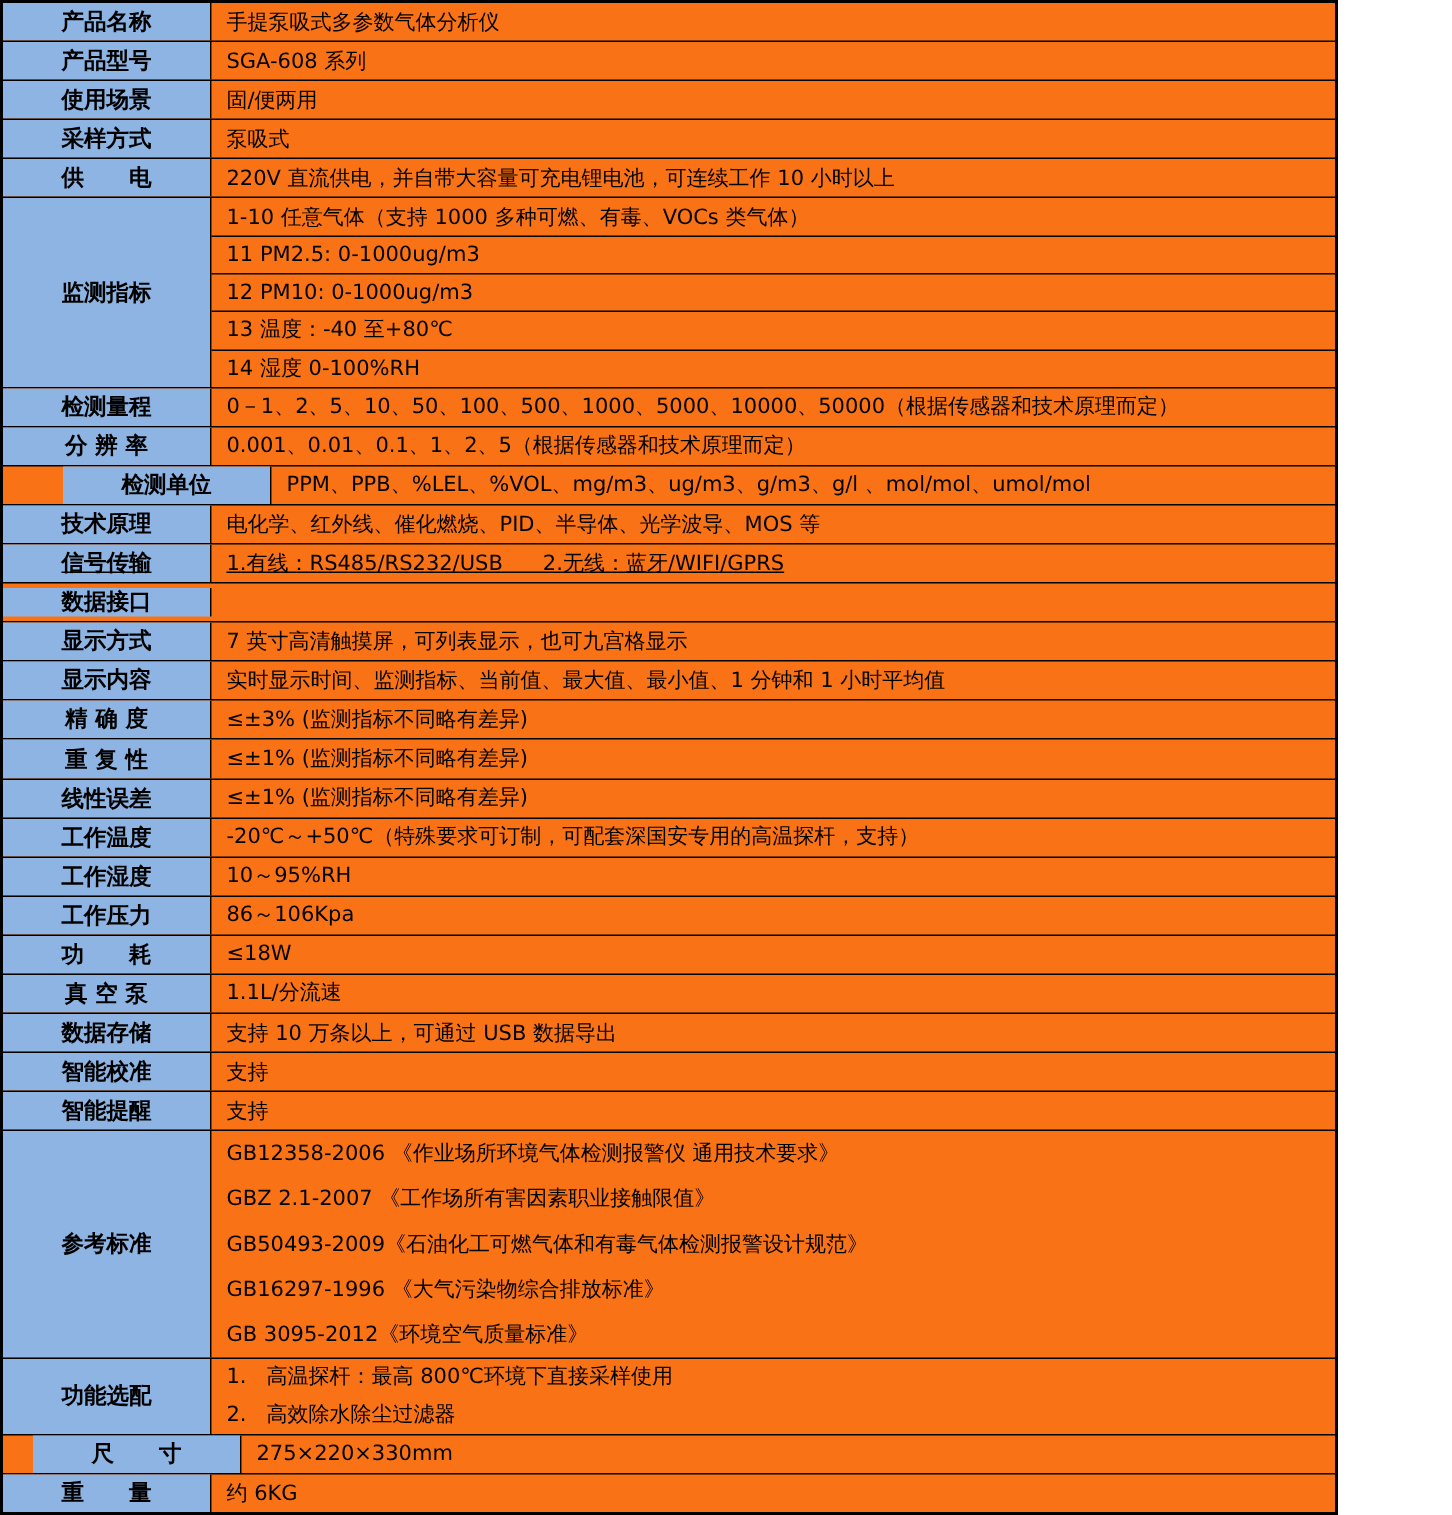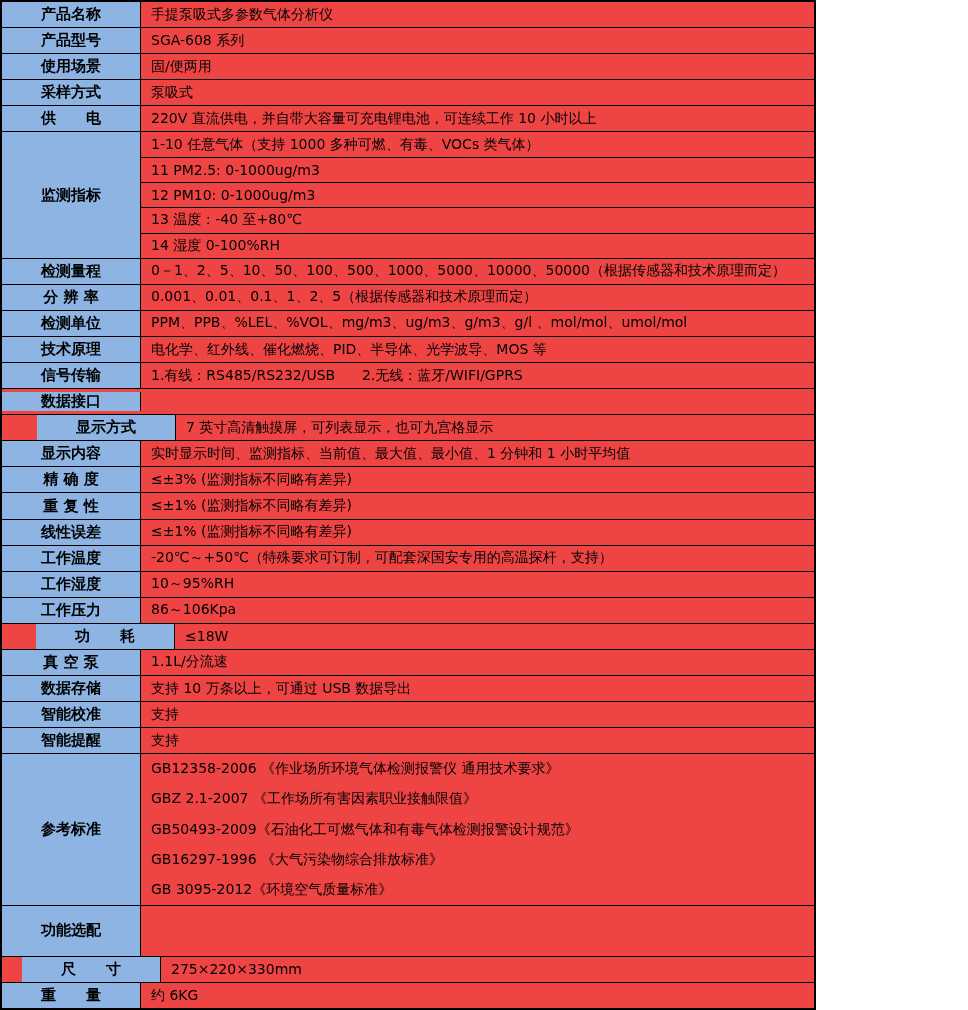--- a/index.html
+++ b/index.html
@@ -1,27 +1,27 @@
 <!DOCTYPE html>
 <html><head>
 <meta charset="utf-8">
 <style>
   html, body {
     margin: 0;
     padding: 0;
     background: #ffffff;
   }
   .spec-table {
-    width: 816px;
+    width: 892px;
     height: 1010px;
     box-sizing: border-box;
     border: 2px solid #000000;
     display: flex;
     flex-direction: column;
-    background: #ef4444;
+    background: #f97316;
     font-family: "DejaVu Sans", sans-serif;
     color: #000000;
   }
   .row {
     display: flex;
     min-height: 0;
     box-sizing: border-box;
   }
   .row + .row {
     border-top: 1px solid #000000;
@@ -118,49 +118,49 @@
       </div>
     </div>
 
     <div class="row" style="flex: 1 1 0px;">
       <div class="label-cell">分 辨 率</div>
       <div class="value-cell">
         <div class="value-line">0.001、0.01、0.1、1、2、5（根据传感器和技术原理而定）</div>
       </div>
     </div>
 
-    <div class="row" style="flex: 1 1 0px;">
+    <div class="row" style="flex: 1 1 0px; padding-left: 40px;">
       <div class="label-cell">检测单位</div>
       <div class="value-cell">
         <div class="value-line">PPM、PPB、%LEL、%VOL、mg/m3、ug/m3、g/m3、g/l 、mol/mol、umol/mol</div>
       </div>
     </div>
 
     <div class="row" style="flex: 1 1 0px;">
       <div class="label-cell">技术原理</div>
       <div class="value-cell">
         <div class="value-line">电化学、红外线、催化燃烧、PID、半导体、光学波导、MOS 等</div>
       </div>
     </div>
 
-    <div class="row" style="flex: 1 1 0px;">
+    <div class="row" style="flex: 1 1 0px; text-decoration: underline;">
       <div class="label-cell">信号传输</div>
       <div class="value-cell">
         <div class="value-line">1.有线：RS485/RS232/USB      2.无线：蓝牙/WIFI/GPRS</div>
       </div>
     </div>
 
     <div class="row" style="flex: 1 1 0px; align-items: center;">
       <div class="label-cell">数据接口</div>
       <div class="value-cell">
         <div class="value-line">USB 2 个/RS232 1 个</div>
       </div>
     </div>
 
-    <div class="row" style="flex: 1 1 0px; padding-left: 35px;">
+    <div class="row" style="flex: 1 1 0px;">
       <div class="label-cell">显示方式</div>
       <div class="value-cell">
         <div class="value-line">7 英寸高清触摸屏，可列表显示，也可九宫格显示</div>
       </div>
     </div>
 
     <div class="row" style="flex: 1 1 0px;">
       <div class="label-cell">显示内容</div>
       <div class="value-cell">
         <div class="value-line">实时显示时间、监测指标、当前值、最大值、最小值、1 分钟和 1 小时平均值</div>
@@ -202,21 +202,21 @@
       </div>
     </div>
 
     <div class="row" style="flex: 1 1 0px; justify-content: flex-end;">
       <div class="label-cell">工作压力</div>
       <div class="value-cell">
         <div class="value-line">86～106Kpa</div>
       </div>
     </div>
 
-    <div class="row" style="flex: 1 1 0px; padding-left: 34px;">
+    <div class="row" style="flex: 1 1 0px;">
       <div class="label-cell">功　　耗</div>
       <div class="value-cell">
         <div class="value-line">≤18W</div>
       </div>
     </div>
 
     <div class="row" style="flex: 1 1 0px;">
       <div class="label-cell">真 空 泵</div>
       <div class="value-cell">
         <div class="value-line">1.1L/分流速</div>
@@ -250,20 +250,24 @@
         <div class="value-line">GB12358-2006 《作业场所环境气体检测报警仪 通用技术要求》</div>
         <div class="value-line">GBZ 2.1-2007 《工作场所有害因素职业接触限值》</div>
         <div class="value-line">GB50493-2009《石油化工可燃气体和有毒气体检测报警设计规范》</div>
         <div class="value-line">GB16297-1996 《大气污染物综合排放标准》</div>
         <div class="value-line">GB 3095-2012《环境空气质量标准》</div>
       </div>
     </div>
 
     <div class="row" style="flex: 2 1 0px;">
       <div class="label-cell">功能选配</div>
+      <div class="value-cell">
+        <div class="value-line">1.   高温探杆：最高 800℃环境下直接采样使用</div>
+        <div class="value-line">2.   高效除水除尘过滤器</div>
+      </div>
     </div>
 
     <div class="row" style="flex: 1 1 0px; padding-left: 20px;">
       <div class="label-cell">尺　　寸</div>
       <div class="value-cell">
         <div class="value-line">275×220×330mm</div>
       </div>
     </div>
 
     <div class="row" style="flex: 1 1 0px;">

